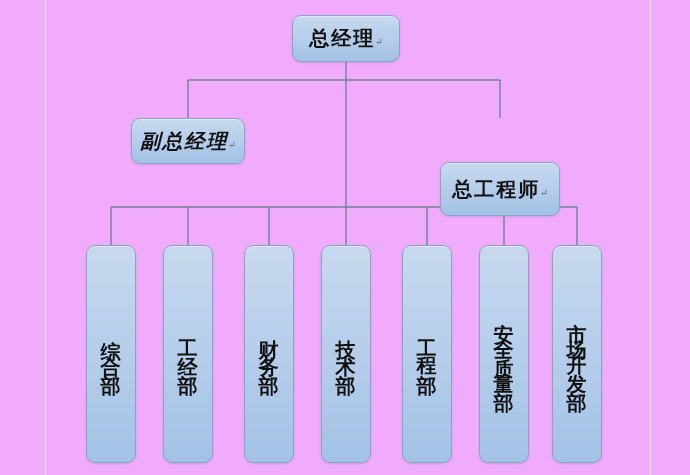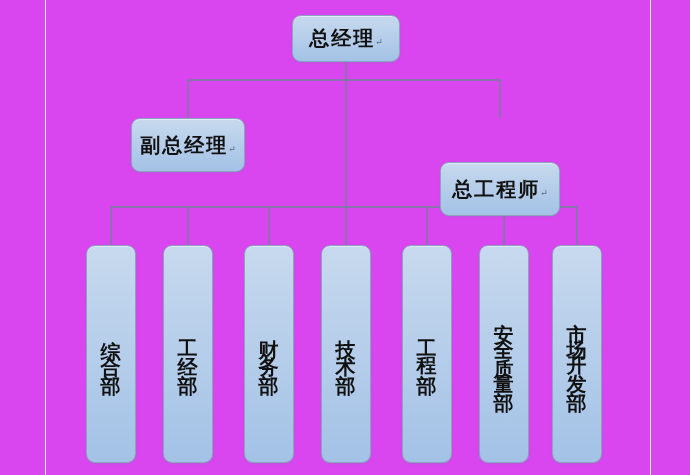--- a/index.html
+++ b/index.html
@@ -1,20 +1,20 @@
 <!DOCTYPE html>
 <html style="--box-fill-top: #c7d9ee; --box-fill-bottom: #a3c2e6; --box-border: #8ba3bf; --connector: #6f8296; --page-guide-line: #f0f0f0; --text: #111111;"><head>
 <meta charset="utf-8">
 <style>
   html, body { margin: 0; padding: 0; background: #ffffff; }
   .stage {
     position: relative;
     width: 690px;
     height: 475px;
-    background: #d946ef;
+    background: #f0abfc;
     overflow: hidden;
     font-family: "DejaVu Serif", "Liberation Serif", serif;
     color: var(--text, #111111);
   }
   .guide {
     position: absolute;
     top: 0;
     bottom: 0;
     width: 1px;
     background: var(--page-guide-line, #f0f0f0);
@@ -42,21 +42,21 @@
       var(--box-fill-top, #c7d9ee) 0%,
       var(--box-fill-bottom, #a3c2e6) 100%);
     box-shadow: inset 0 1px 0 rgba(255,255,255,0.45),
                 0 1px 2px rgba(110,135,170,0.30);
     display: flex;
     align-items: center;
     justify-content: center;
   }
 
   .box-top { left: 292px; top: 15px;  width: 108px; height: 47px; }
-  .box-l2a { left: 131px; top: 118px; width: 114px; height: 54px; }
+  .box-l2a { left: 131px; top: 118px; width: 114px; height: 46px; font-style: italic; }
   .box-l2b { left: 440px; top: 118px; width: 120px; height: 54px; margin-top: 44px; }
 
   .box-dept { top: 245px; width: 50px; height: 218px; }
   .dept-1 { left:  86px; }
   .dept-2 { left: 163px; }
   .dept-3 { left: 244px; }
   .dept-4 { left: 321px; }
   .dept-5 { left: 402px; }
   .dept-6 { left: 479px; }
   .dept-7 { left: 552px; }

